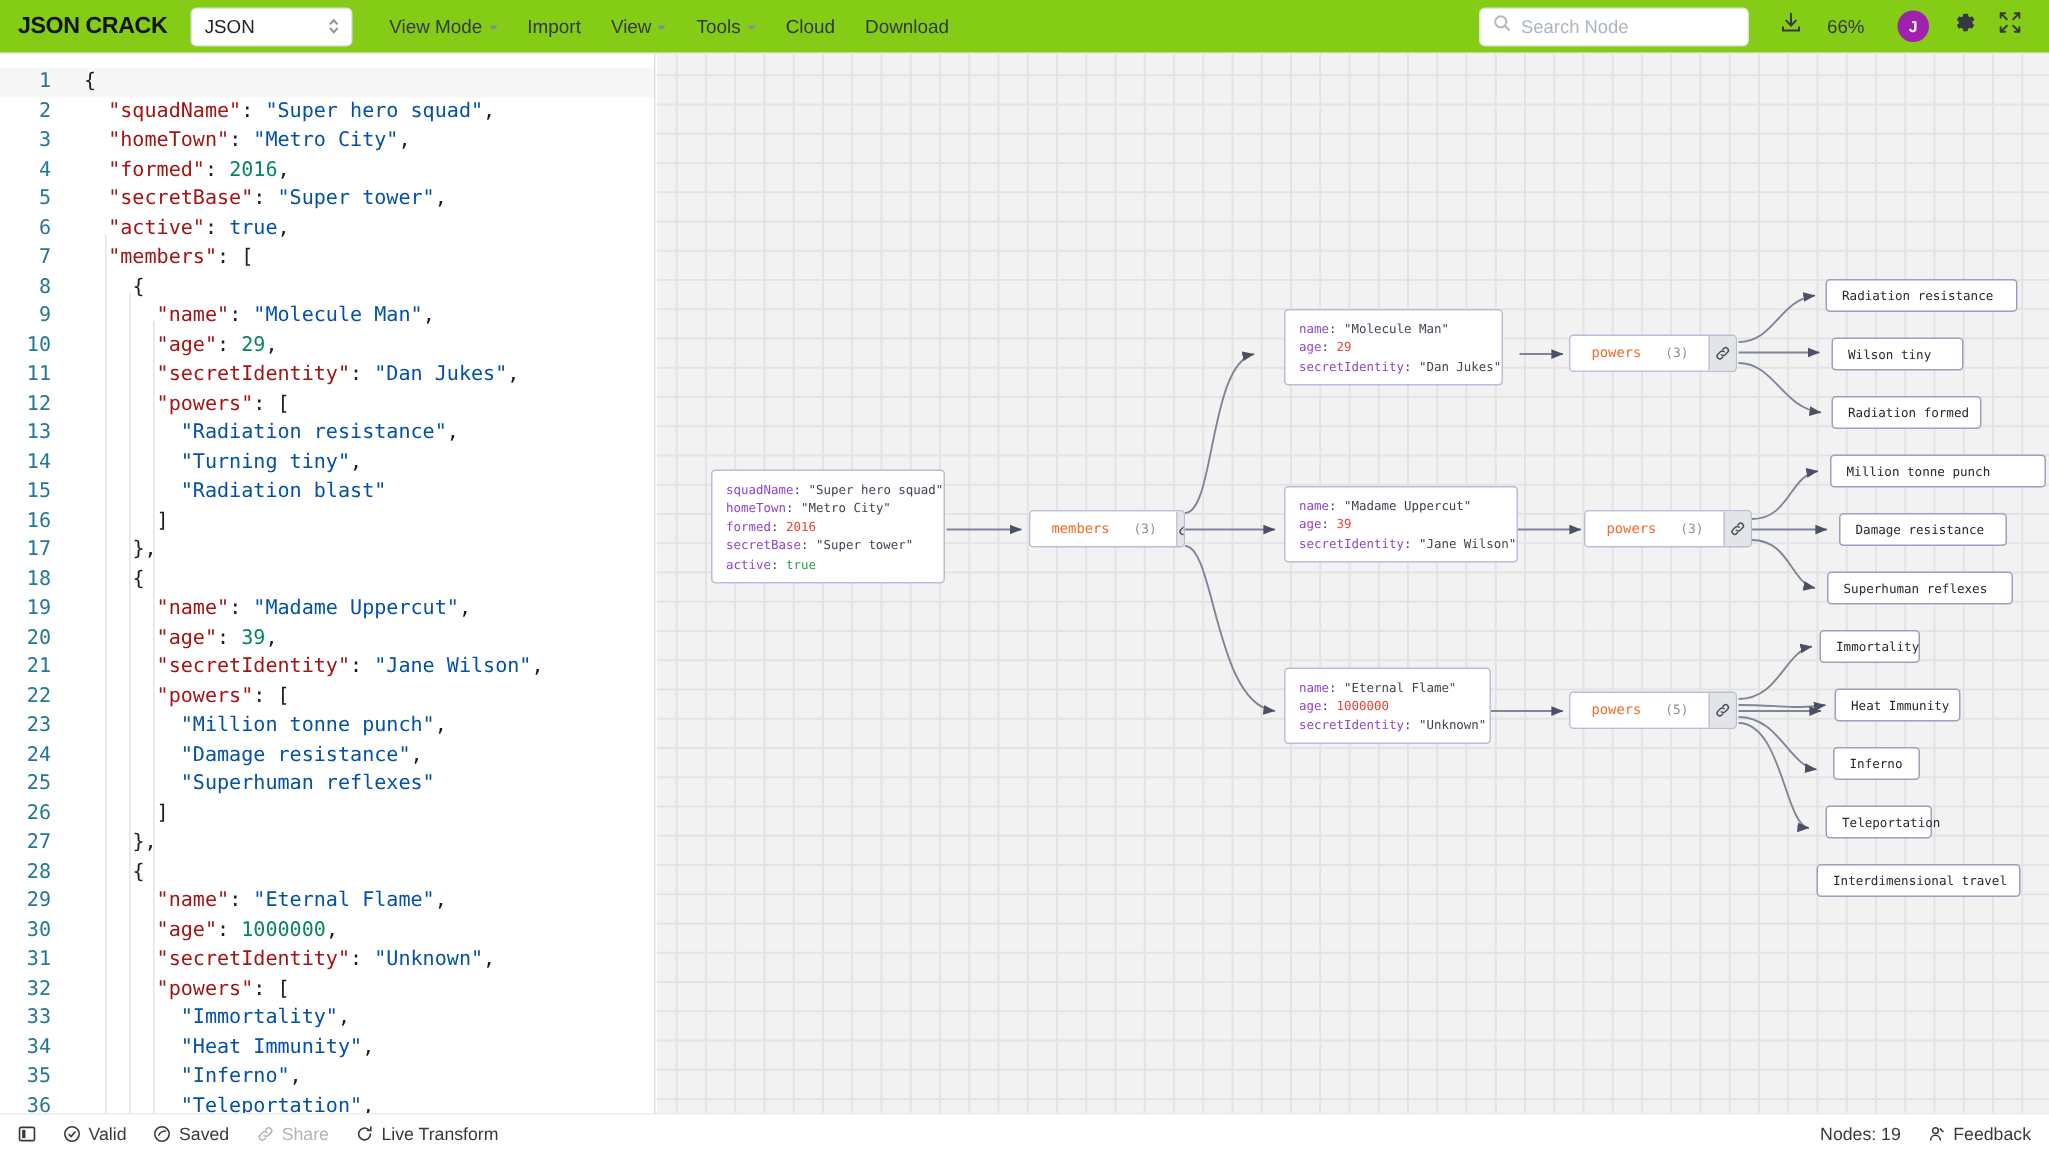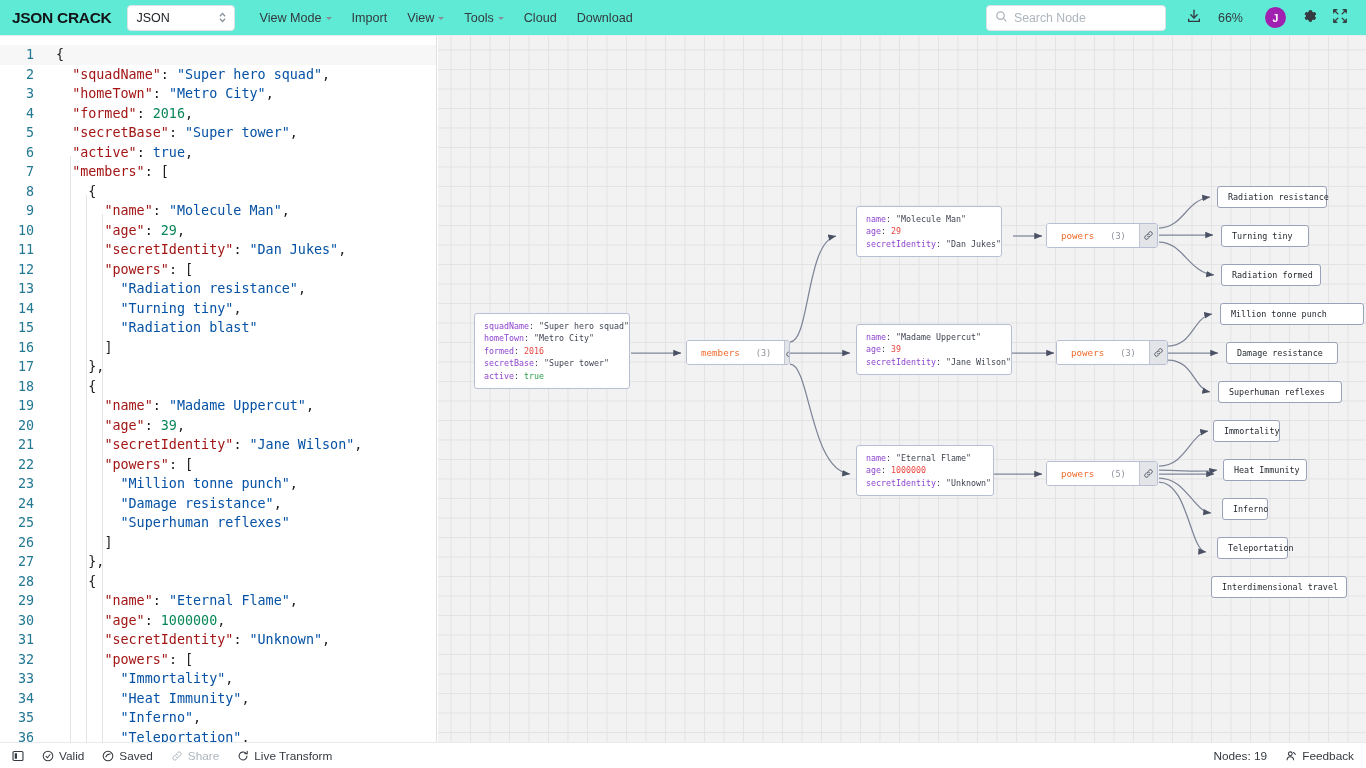--- a/index.html
+++ b/index.html
@@ -8,21 +8,21 @@
     overflow: hidden;
     background: #ffffff;
     font-family: "Liberation Sans", sans-serif;
     -webkit-font-smoothing: antialiased;
   }
 
   
   #toolbar {
     position: absolute; left: 0; top: 0;
     width: 1366px; height: 36px;
-    background: #5eead4;
+    background: #84cc16;
     border-bottom: 1px solid #e9ecef;
     display: flex; align-items: center;
     padding: 0 12px;
     z-index: 40;
   }
   #brand {
     font-family: "Liberation Sans", sans-serif;
     font-weight: bold;
     font-size: 15.5px;
     letter-spacing: -0.3px;
@@ -479,25 +479,25 @@
       <span class="arr-cnt">(5)</span>
     </div>
     <div class="arr-btn">
       <svg width="11" height="11" viewBox="0 0 16 16" fill="none" stroke="#4a4f5c" stroke-width="1.4" stroke-linecap="round">
         <path d="M6.6 9.4 a2.6 2.6 0 003.7 0 l2.4-2.4 a2.6 2.6 0 10-3.7-3.7 l-1 1"></path>
         <path d="M9.4 6.6 a2.6 2.6 0 00-3.7 0 l-2.4 2.4 a2.6 2.6 0 103.7 3.7 l1-1"></path>
       </svg>
     </div>
   </div>
 
-  <div class="node leaf-node" style="left:779px;top:150px;width:110px;">
+  <div class="node leaf-node" style="left:779px;top:150px;width:128px;">
       <span>Radiation resistance</span>
     </div>
   <div class="node leaf-node" style="left:783px;top:189px;width:88px;">
-      <span>Turning tiny</span>
+      <span>Wilson tiny</span>
     </div>
   <div class="node leaf-node" style="left:783px;top:228px;width:100px;">
       <span>Radiation formed</span>
     </div>
 
   <div class="node leaf-node" style="left:782px;top:267px;width:144px;">
       <span>Million tonne punch</span>
     </div>
   <div class="node leaf-node" style="left:788px;top:306px;width:112px;">
       <span>Damage resistance</span>
@@ -505,21 +505,21 @@
   <div class="node leaf-node" style="left:780px;top:345px;width:124px;">
       <span>Superhuman reflexes</span>
     </div>
 
   <div class="node leaf-node" style="left:775px;top:384px;width:67px;">
       <span>Immortality</span>
     </div>
   <div class="node leaf-node" style="left:785px;top:423px;width:84px;">
       <span>Heat Immunity</span>
     </div>
-  <div class="node leaf-node" style="left:784px;top:462px;width:46px;">
+  <div class="node leaf-node" style="left:784px;top:462px;width:58px;">
       <span>Inferno</span>
     </div>
   <div class="node leaf-node" style="left:779px;top:501px;width:71px;">
       <span>Teleportation</span>
     </div>
   <div class="node leaf-node" style="left:773px;top:540px;width:136px;">
       <span>Interdimensional travel</span>
     </div>
 </div>
 

